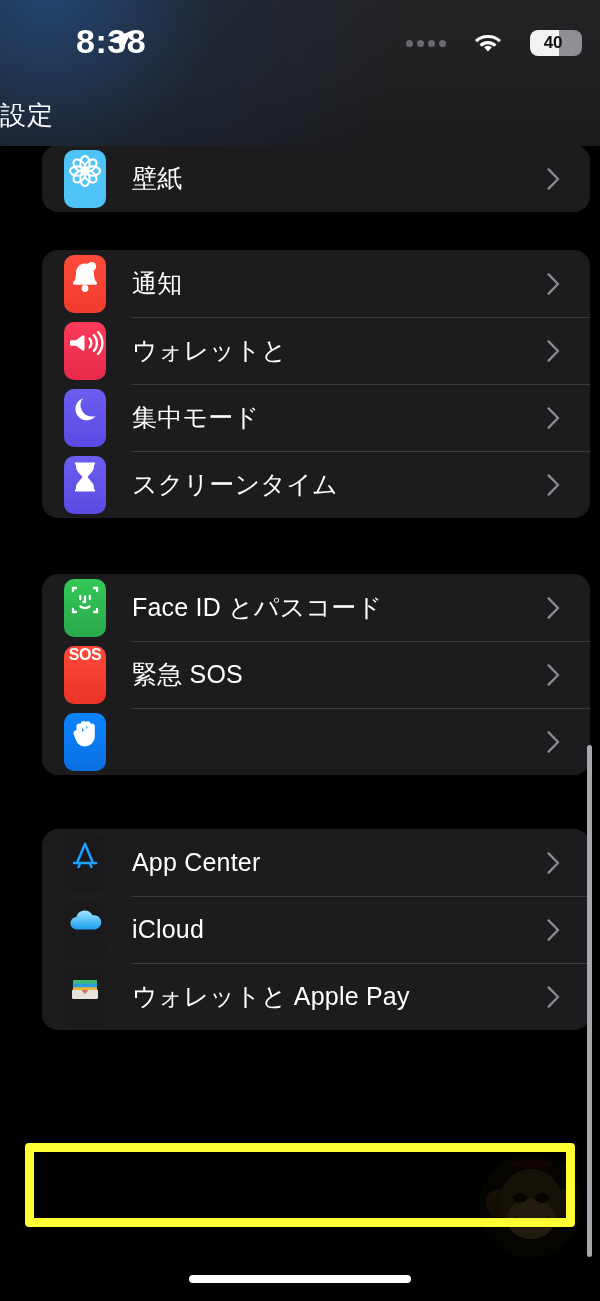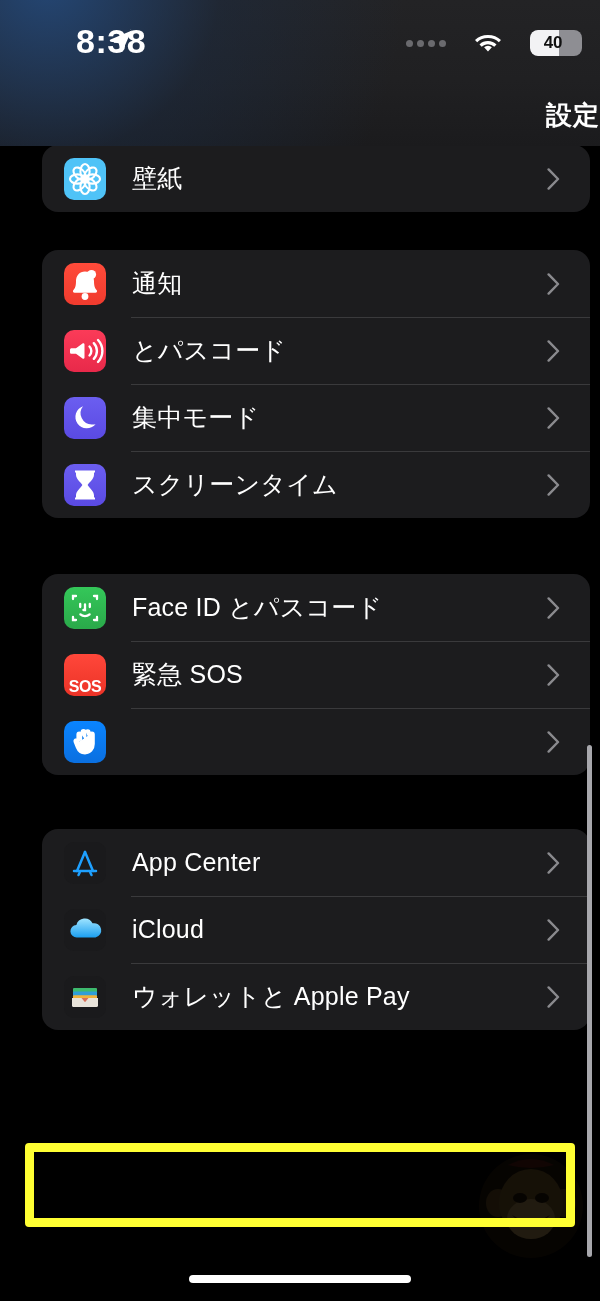--- a/index.html
+++ b/index.html
@@ -40,43 +40,43 @@
   }
   .battery .fill{
     position:absolute; left:0; top:0; bottom:0; width:56%;
     background:#f2f2f4; border-radius:8px 0 0 8px;
   }
   .battery .lvl{
     position:absolute; inset:0; display:flex; align-items:center; justify-content:center;
     font-size:17px; font-weight:700; color:#111; letter-spacing:-.3px; padding-right:6px;
   }
   .nav-title{
-    position:absolute; left:0; right:0; top:98px; text-align:right;
-    font-size:26px; font-weight:700; color:#fff; letter-spacing:1px;
+    position:absolute; left:0; right:0; top:98px; text-align:left;
+    font-size:26px; font-weight:400; color:#fff; letter-spacing:1px;
   }
 
   
   .content{ position:absolute; top:0; left:0; width:600px; height:1301px;margin-left:16px; }
 
   .group{
     position:absolute; left:26px; width:548px;
     background:#1c1c1e; border-radius:16px; overflow:hidden;
   }
   .row{
     position:relative; height:67px; display:flex; align-items:center;
     padding-left:22px;
   }
   .row + .row::before{
     content:""; position:absolute; left:89px; right:0; top:0; height:1px;
     background:#3a3a3c;
   }
   .ico{
-    width:42px; height:42px; border-radius:10px; flex:0 0 42px;
+    width:42px; height:58px; border-radius:10px; flex:0 0 42px;
     position:relative; overflow:hidden;
-    display:flex; align-items:flex-end; justify-content:center;
+    display:flex; align-items:flex-start; justify-content:center;
   }
   .lbl{
     margin-left:26px; font-size:25px; color:#fff; letter-spacing:.2px;
     white-space:nowrap;
   }
   .chev{
     position:absolute; right:30px; top:50%; transform:translateY(-50%);
     width:13px; height:22px;
   }
   .chev svg{ display:block; }
@@ -178,21 +178,21 @@
           <div class="ico ic-sound">
             <svg viewBox="0 0 42 42" width="42" height="42">
               <path d="M18.5 13.5 12 18.2H7.6c-.9 0-1.6.7-1.6 1.6v2.4c0 .9.7 1.6 1.6 1.6H12l6.5 4.7c.8.6 2 0 2-1V14.5c0-1-1.2-1.6-2-1Z" fill="#fff"></path>
               <g fill="none" stroke="#fff" stroke-width="2.4" stroke-linecap="round">
                 <path d="M25.5 16.5a6.4 6.4 0 0 1 0 9"></path>
                 <path d="M29.8 13.2a11.3 11.3 0 0 1 0 15.6"></path>
                 <path d="M34 10a16 16 0 0 1 0 22"></path>
               </g>
             </svg>
           </div>
-          <div class="lbl">とパスコード</div>
+          <div class="lbl">ウォレットと</div>
           <div class="chev">
             <svg viewBox="0 0 13 22" width="13" height="22">
               <path d="M1.6 1.4 11 11l-9.4 9.6" fill="none" stroke="#8a8a8e" stroke-width="2.4" stroke-linecap="round" stroke-linejoin="round"></path>
             </svg>
           </div>
         </div>
         <div class="row">
           <div class="ico ic-focus">
             <svg viewBox="0 0 42 42" width="42" height="42">
               <path d="M27.8 27.6A11.4 11.4 0 0 1 19 9.2a11.4 11.4 0 1 0 12.6 18 11.4 11.4 0 0 1-3.8.4Z" fill="#fff"></path>

